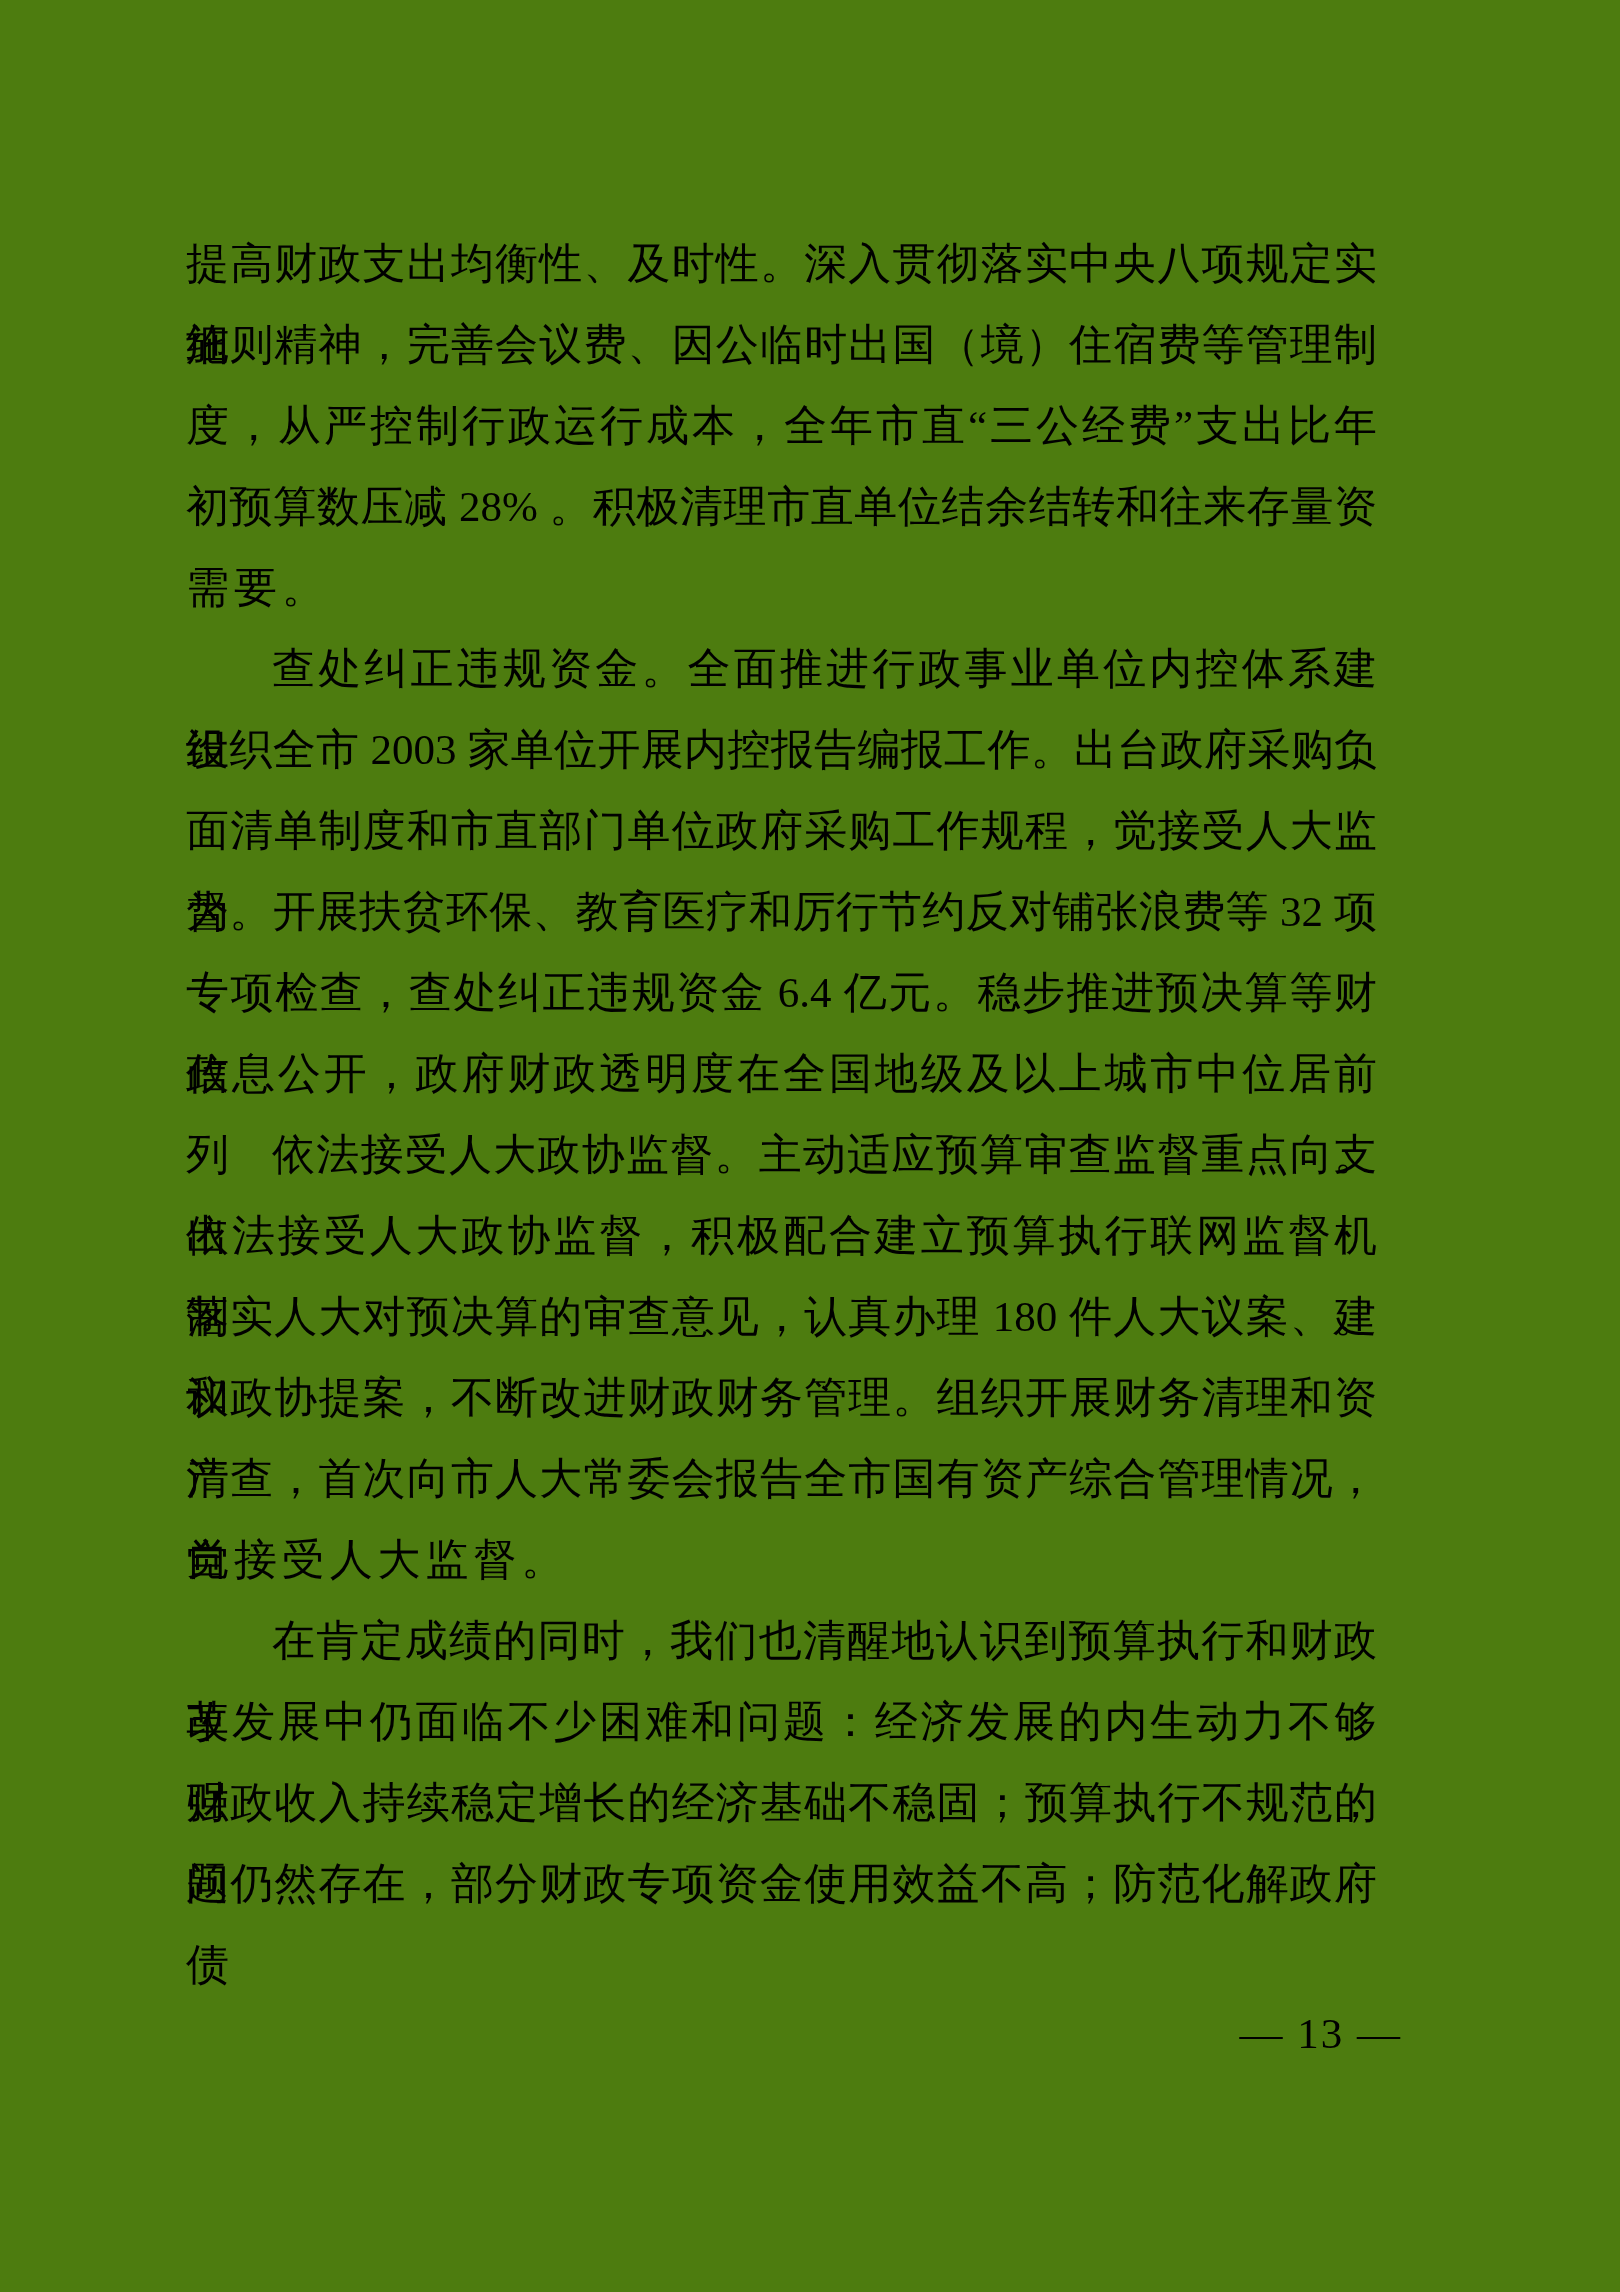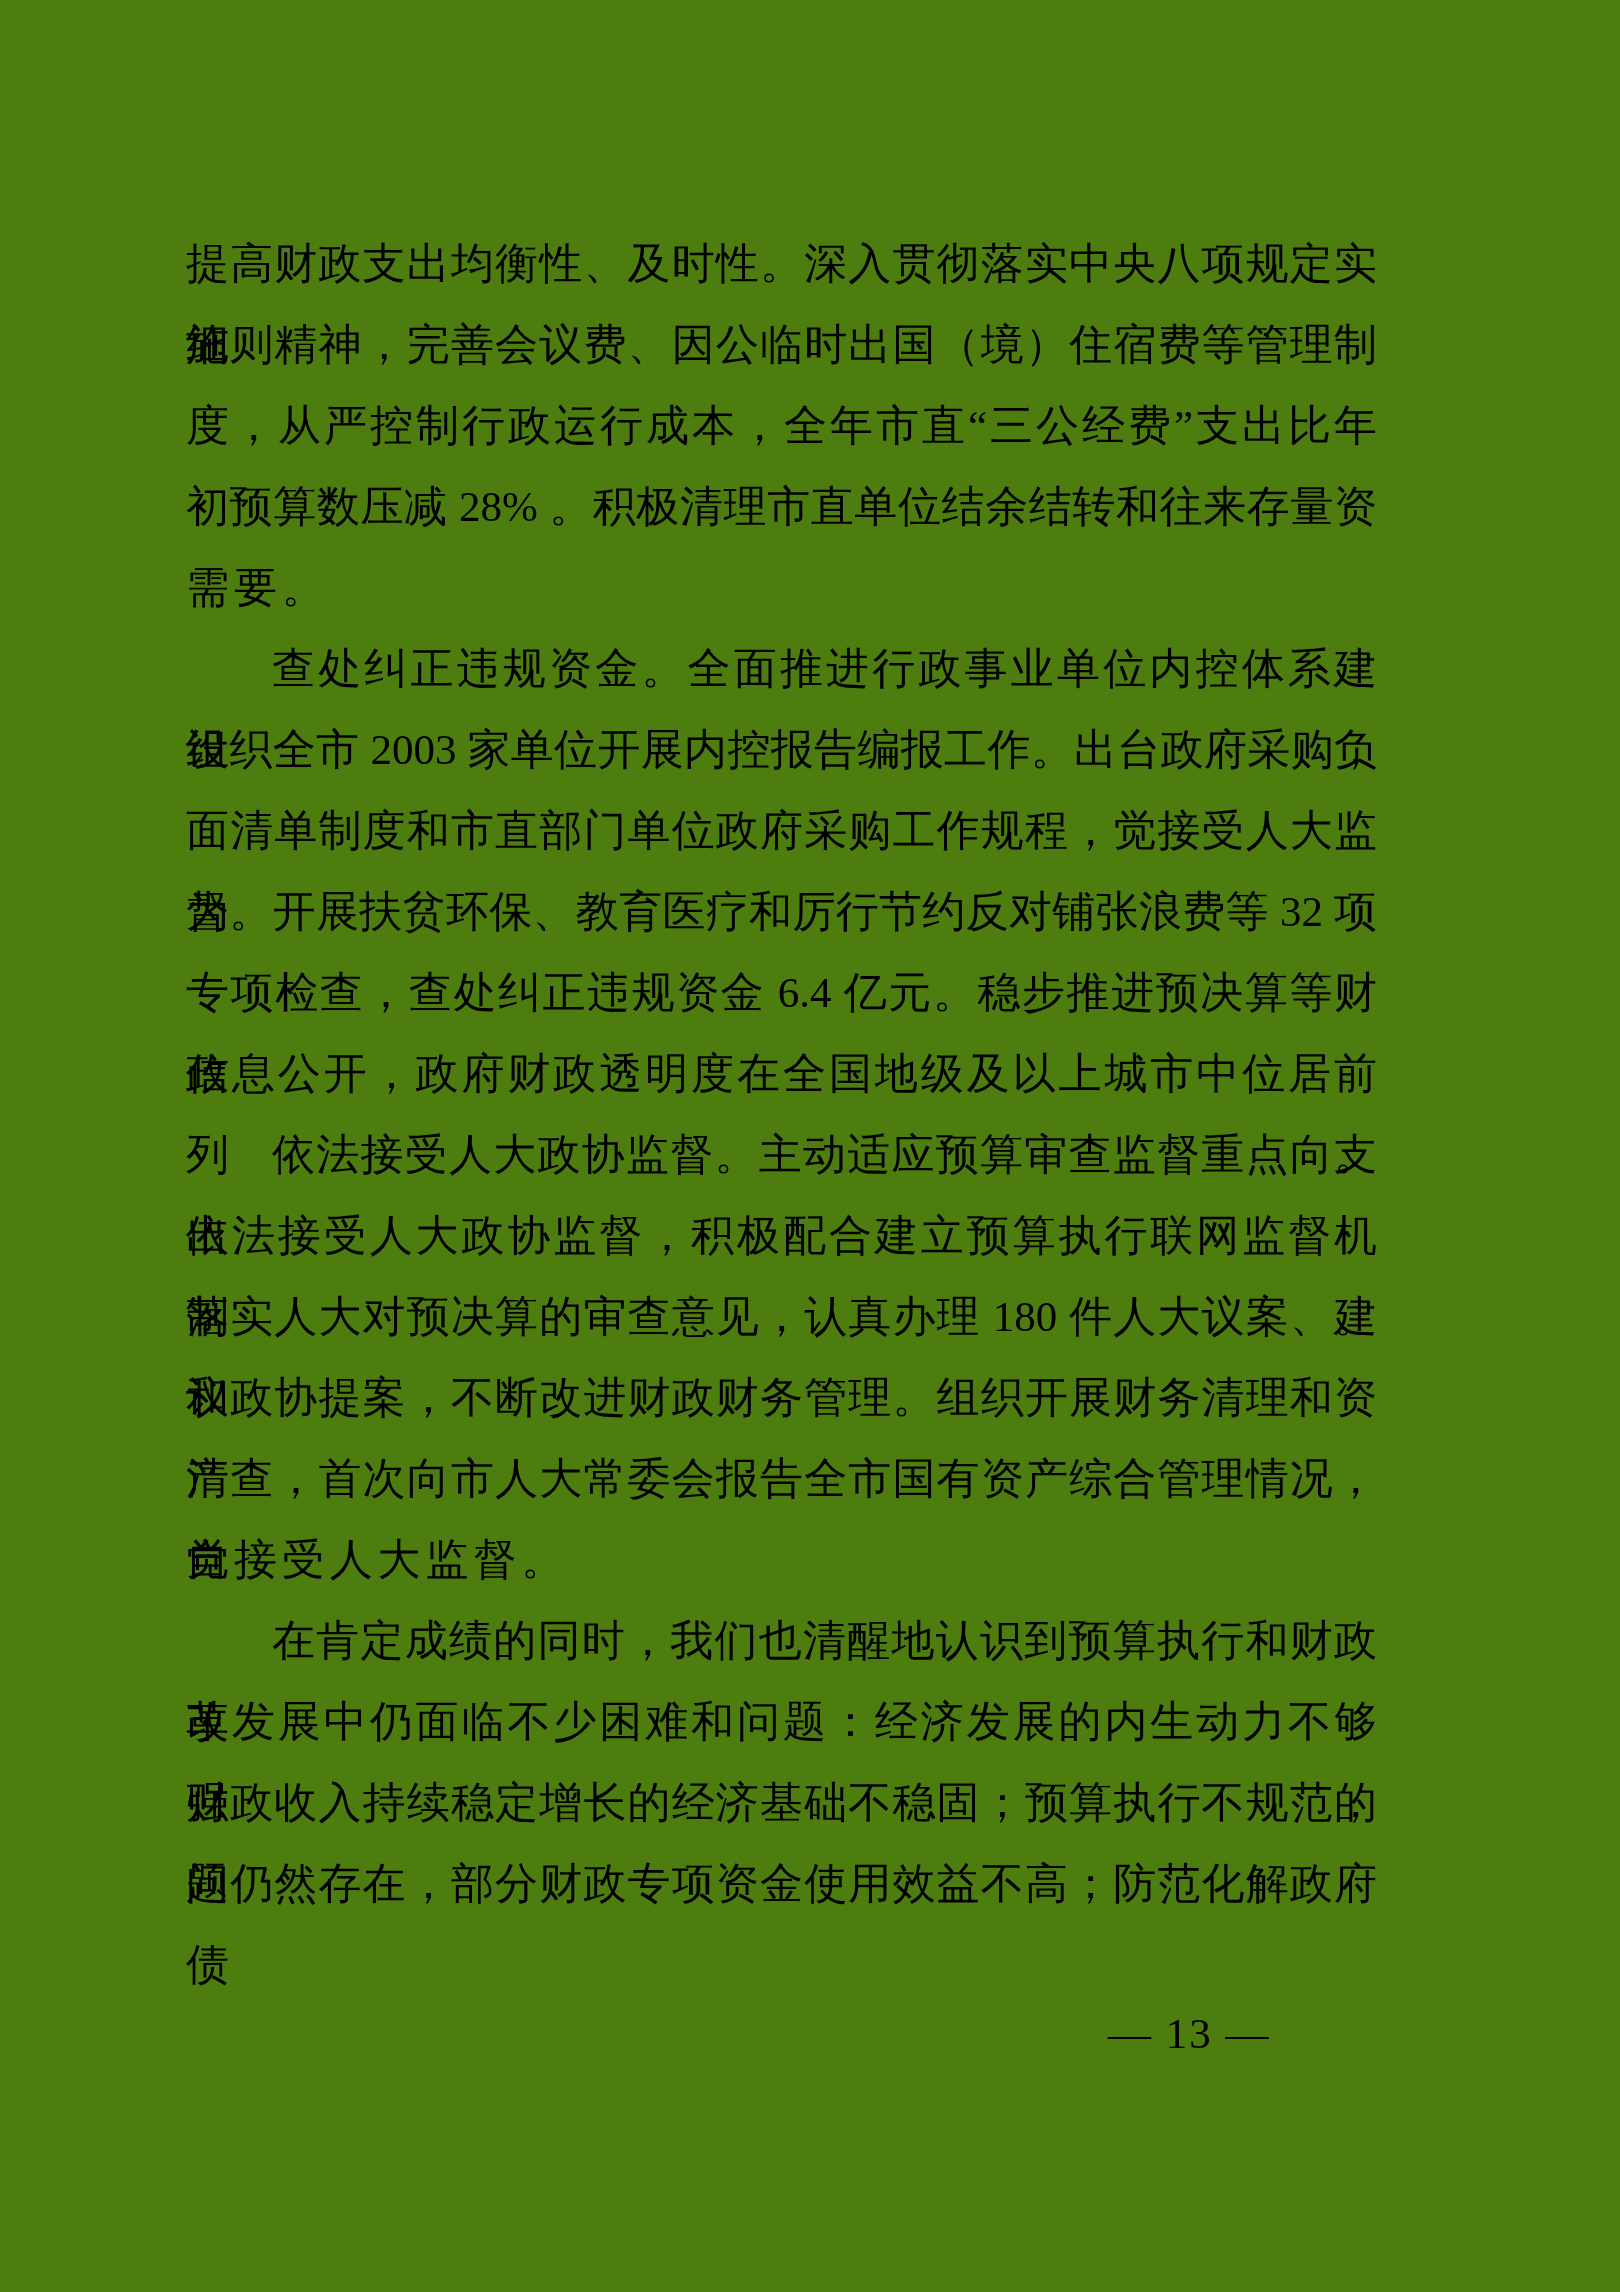--- a/index.html
+++ b/index.html
@@ -45,21 +45,21 @@
     letter-spacing: 4.9px;
   }
   .page-number {
     position: absolute;
     top: 2004px;
     left: 1108px;
     width: 294px;
     height: 59px;
     line-height: 59px;
     font-size: 43px;
-    text-align: left;
+    text-align: right;
     letter-spacing: 2px;
   }
 </style>
 </head>
 <body>
 
 <div class="page">
   <div class="text-block">
 
   <div class="line">提高财政支出均衡性、及时性。深入贯彻落实中央八项规定实施</div>

